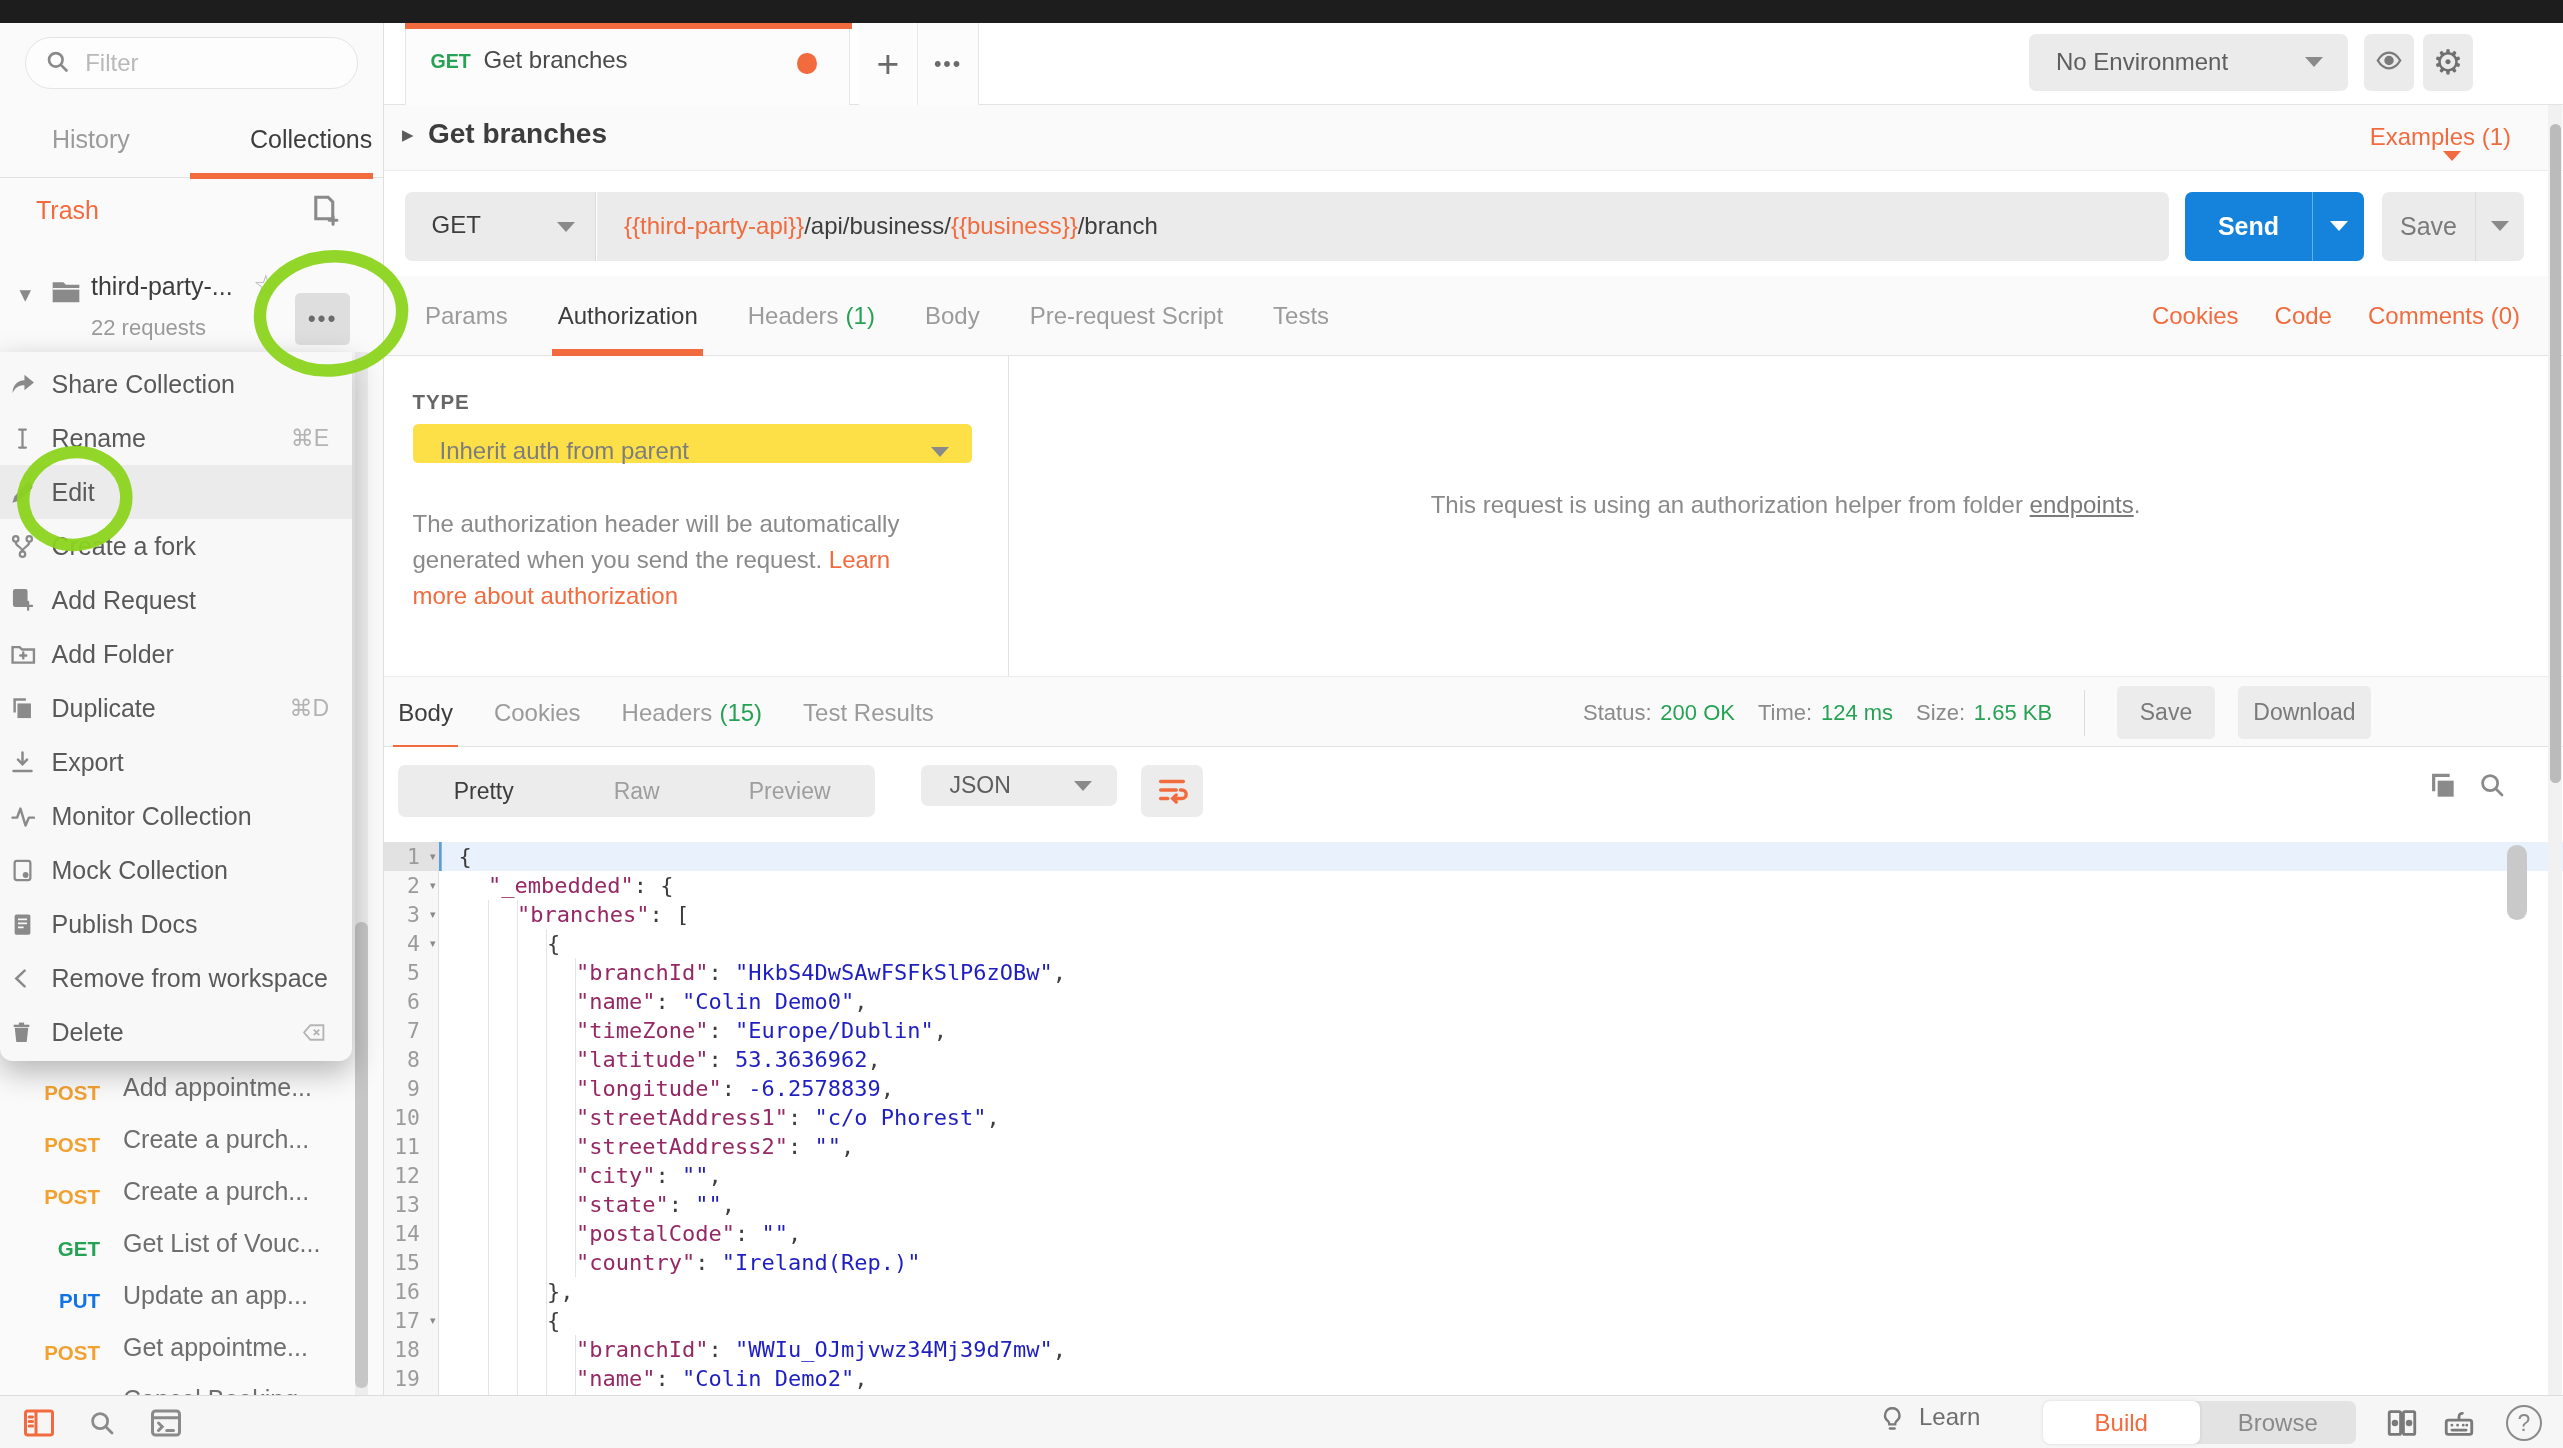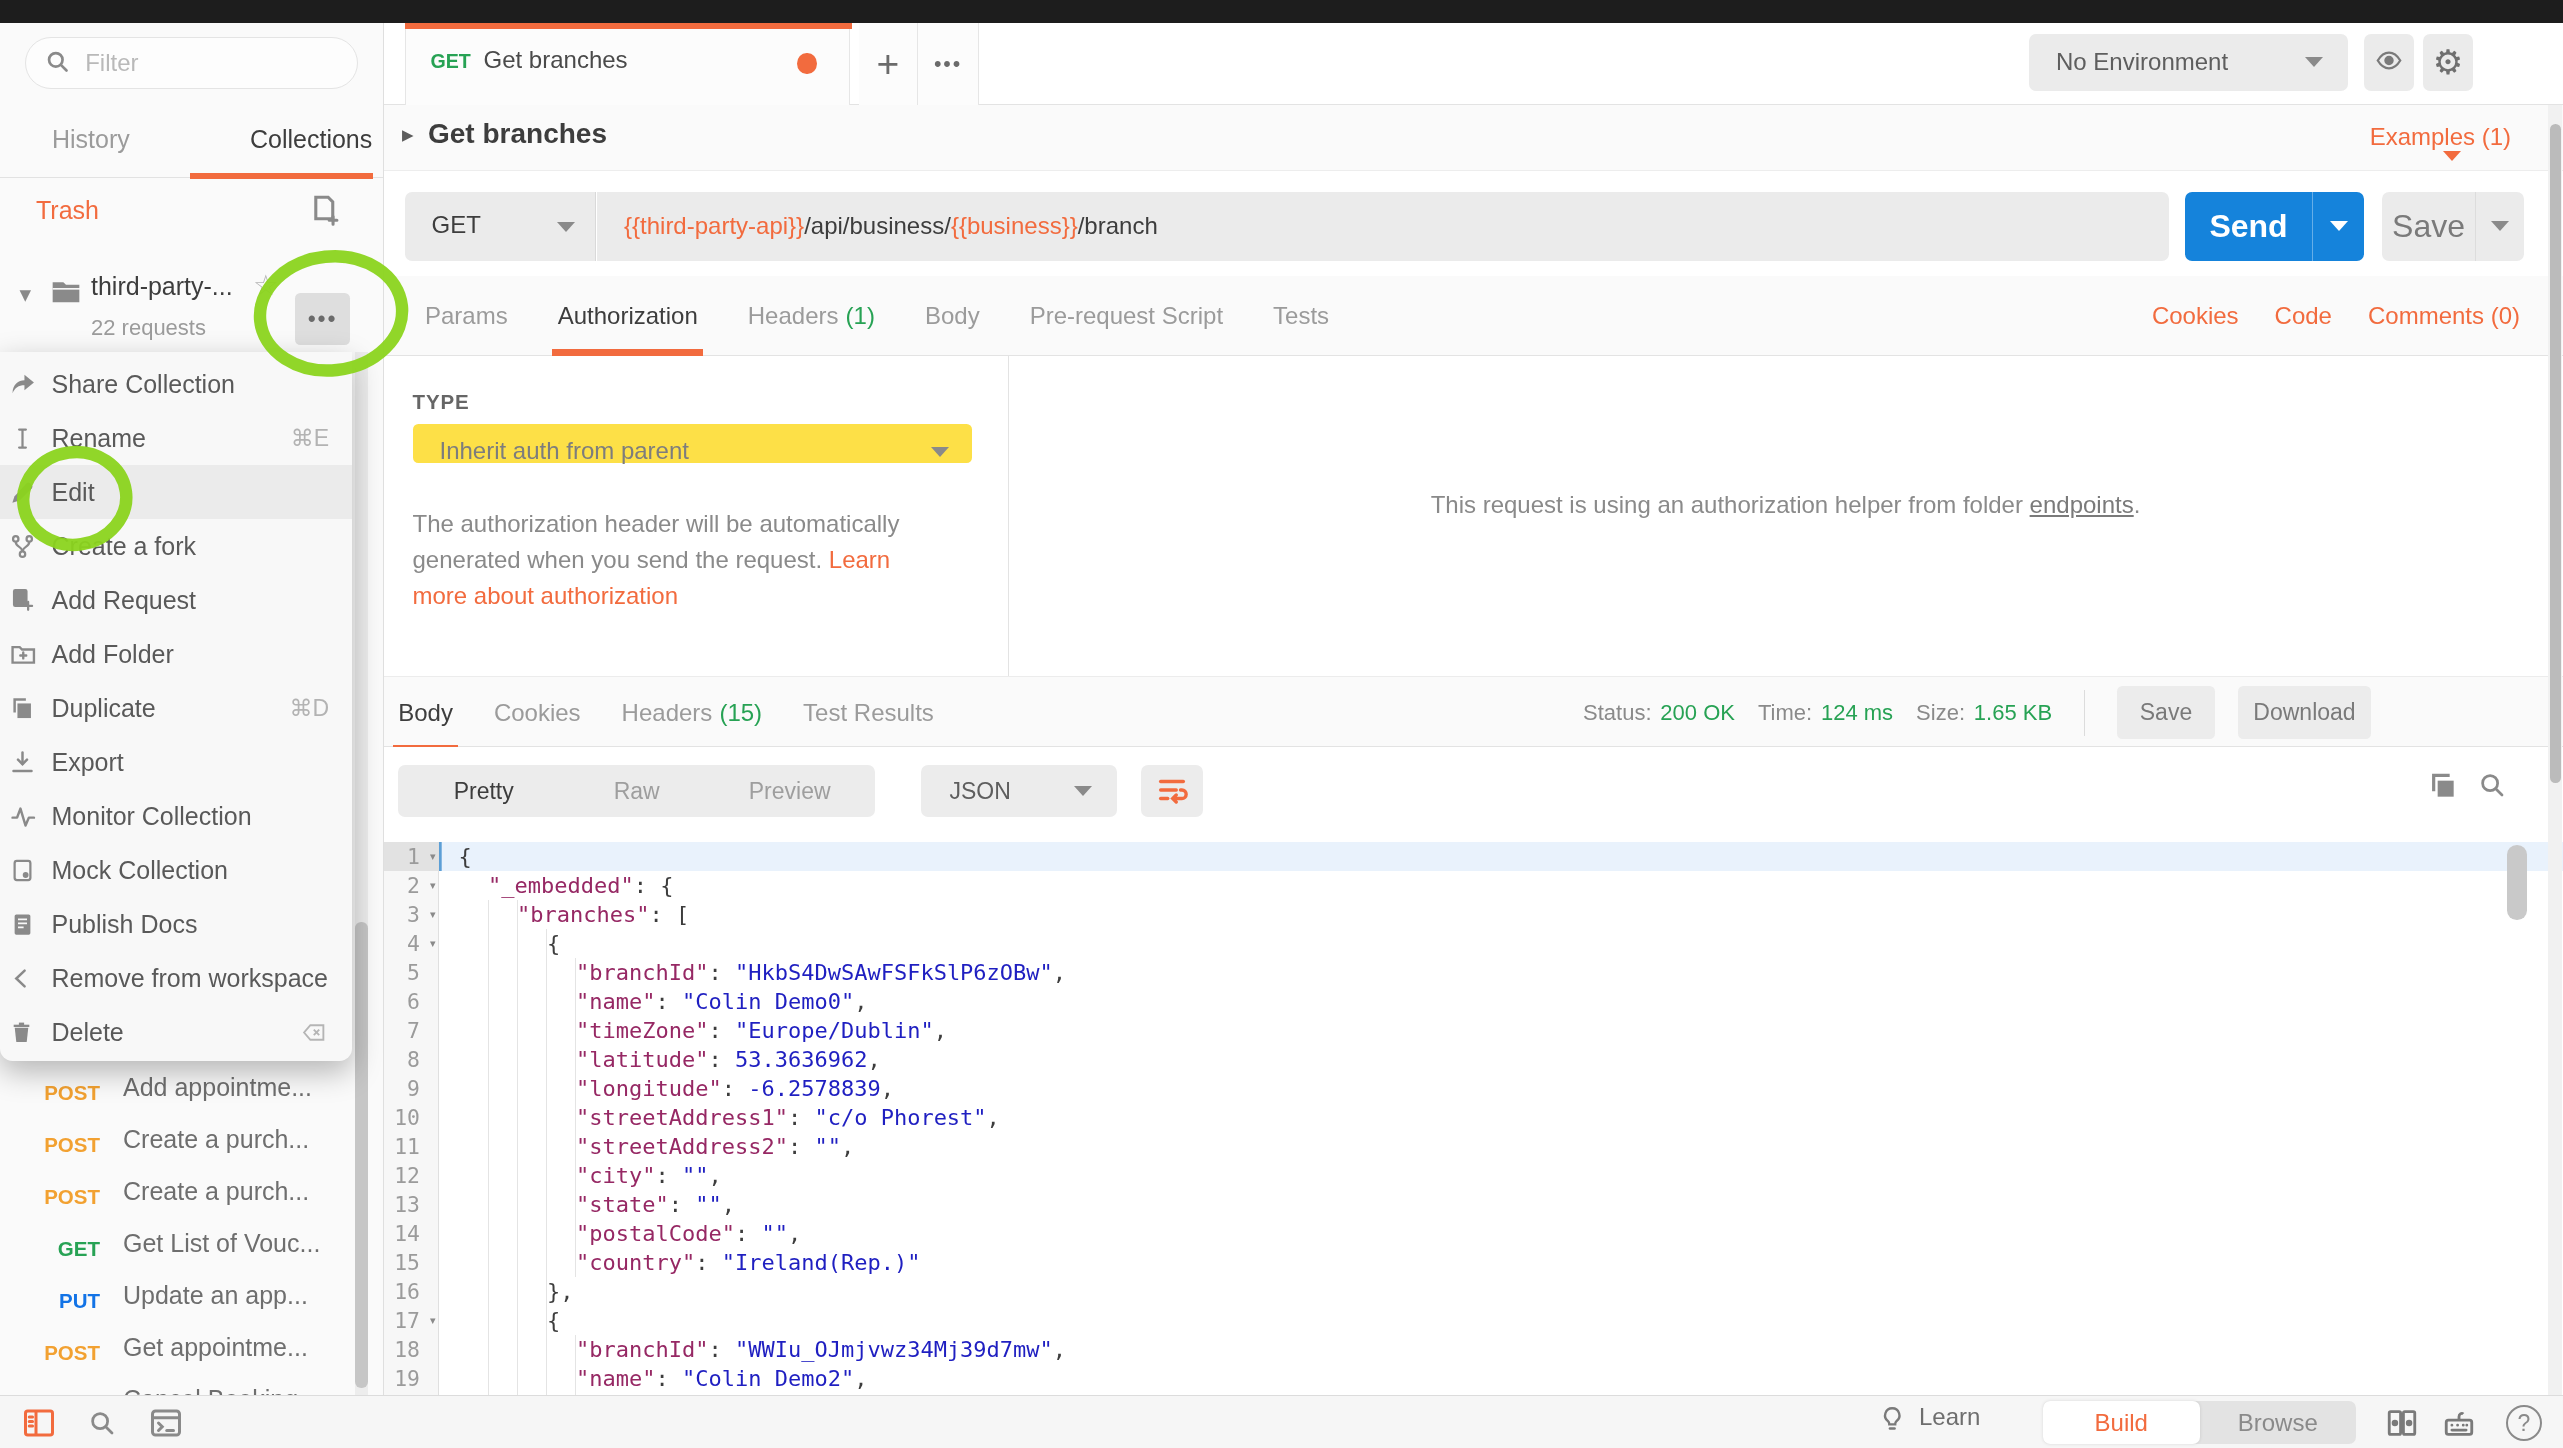--- a/index.html
+++ b/index.html
@@ -73,21 +73,21 @@
   .examples .caret { margin-left:23px; border-top-color:#f26b3e; }
 
   .url-row { position:absolute; left:0; top:148px; width:2179px; height:105px; background:#fff; }
   .method-select { position:absolute; left:20.5px; top:20.5px; width:191px; height:69px; background:#ebebeb; border-radius:7.1px 0 0 7.1px; border-right:0.9px solid #d9d9d9; }
   .method-select .mv { position:absolute; left:27px; top:19.6px; font-size:24px; color:#3d3d3d; }
   .method-select .caret { position:absolute; right:19.6px; top:30px; }
   .url-field { position:absolute; left:213px; top:20.5px; width:1572px; height:69px; background:#ebebeb; border-radius:0 7.1px 7.1px 0; display:flex; align-items:center; font-size:24px; color:#3d3d3d; overflow:hidden; }
   .url-field span:first-child { margin-left:27px; }
   .url-var { color:#f26b3e; }
   .split-btn { position:absolute; top:20.5px; height:69px; border-radius:7.1px; display:flex; overflow:hidden; }
-  .split-btn .bmain { display:flex; align-items:center; justify-content:center; font-size:32px; }
+  .split-btn .bmain { display:flex; align-items:center; justify-content:center; font-size:25px; }
   .split-btn .bcaret { display:flex; align-items:center; justify-content:center; }
   .send-btn { left:1801px; width:179px; background:#1583db; color:#fff; }
   .send-btn .bmain { width:128px; font-weight:bold; border-right:0.9px solid rgba(255,255,255,.35); }
   .send-btn .bcaret { width:51px; }
   .send-btn .caret { border-top-color:#fff; }
   .save-btn { left:1998px; width:142px; background:#ebebeb; color:#7a7a7a; }
   .save-btn .bmain { width:94px; border-right:0.9px solid #dcdcdc; }
   .save-btn .bcaret { width:48px; }
 
   .req-tabs-row { position:absolute; left:0; top:253px; width:2179px; height:80px; background:#fafafa; border-bottom:0.9px solid #e3e3e3; }
@@ -117,21 +117,21 @@
   .meta-value { font-size:22px; color:#27a254; margin-left:-14.2px; }
   .meta-sep { width:0.9px; height:46px; background:#dcdcdc; margin:0 9px; }
   .resp-btn { height:53px; background:#ececec; border-radius:5.3px; display:flex; align-items:center; justify-content:center; font-size:23px; color:#7a7a7a; }
   .resp-save { position:absolute; right:85px; top:9px; width:98px; }
   .resp-download { position:absolute; right:-132px; top:9px; width:133px; }
 
   .resp-toolbar { position:absolute; left:0; top:724px; width:2179px; height:94px; background:#fff; }
   .seg-group { position:absolute; left:14.2px; top:18px; height:52px; background:#ececec; border-radius:7.1px; display:flex; align-items:center; padding:0 9px; }
   .seg { width:153px; text-align:center; font-size:23px; color:#9e9e9e; }
   .seg.active { color:#3d3d3d; }
-  .json-select { position:absolute; left:537px; top:18px; width:196px; height:52px; background:#ececec; border-radius:7.1px; display:flex; align-items:center; }
+  .json-select { position:absolute; left:537px; top:18px; width:196px; height:41px; background:#ececec; border-radius:7.1px; display:flex; align-items:center; }
   .json-select .jv { margin-left:28.5px; font-size:23px; color:#5e5e5e; }
   .json-select .caret { position:absolute; right:25px; }
   .wrap-btn { position:absolute; left:757px; top:18px; width:62px; height:52px; background:#ececec; border-radius:7.1px; display:flex; align-items:center; justify-content:center; }
   .tool-icon { position:absolute; top:23px; }
   .tool-copy { left:2043px; } .tool-search { left:2093px; }
 
   .code { position:absolute; left:0; top:819px; width:2179px; height:554px; background:#fff; overflow:hidden; font-family:"DejaVu Sans Mono",monospace; }
   .c-row { display:flex; height:29px; line-height:29px; font-size:22px; }
   .c-num { position:relative; width:55px; flex:0 0 auto; background:#f7f7f7; border-right:0.9px solid #e0e0e0; color:#9b9b9b; text-align:right; padding-right:18px; font-size:21.4px; }
   .c-fold { position:absolute; right:0.9px; top:0; font-size:14.2px; color:#8a8a8a; }

